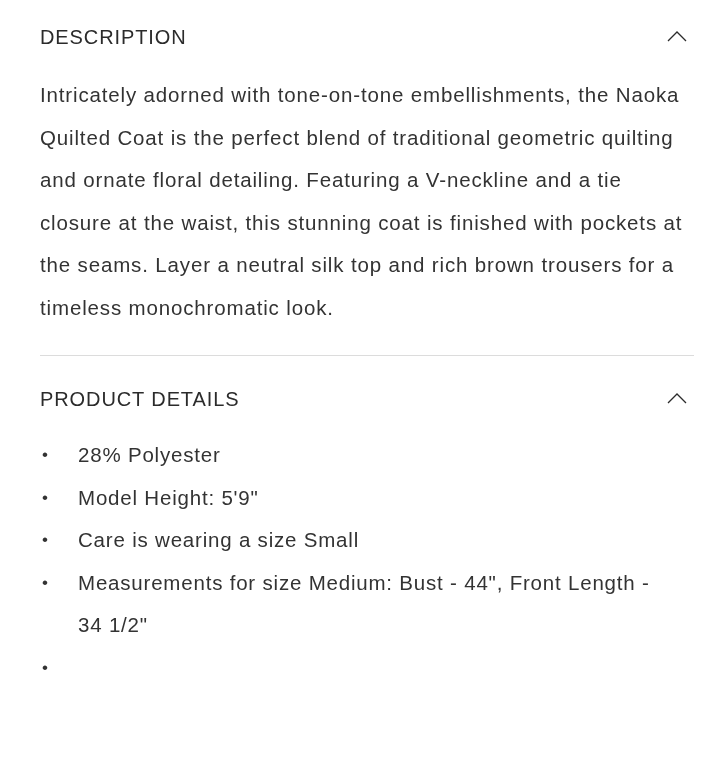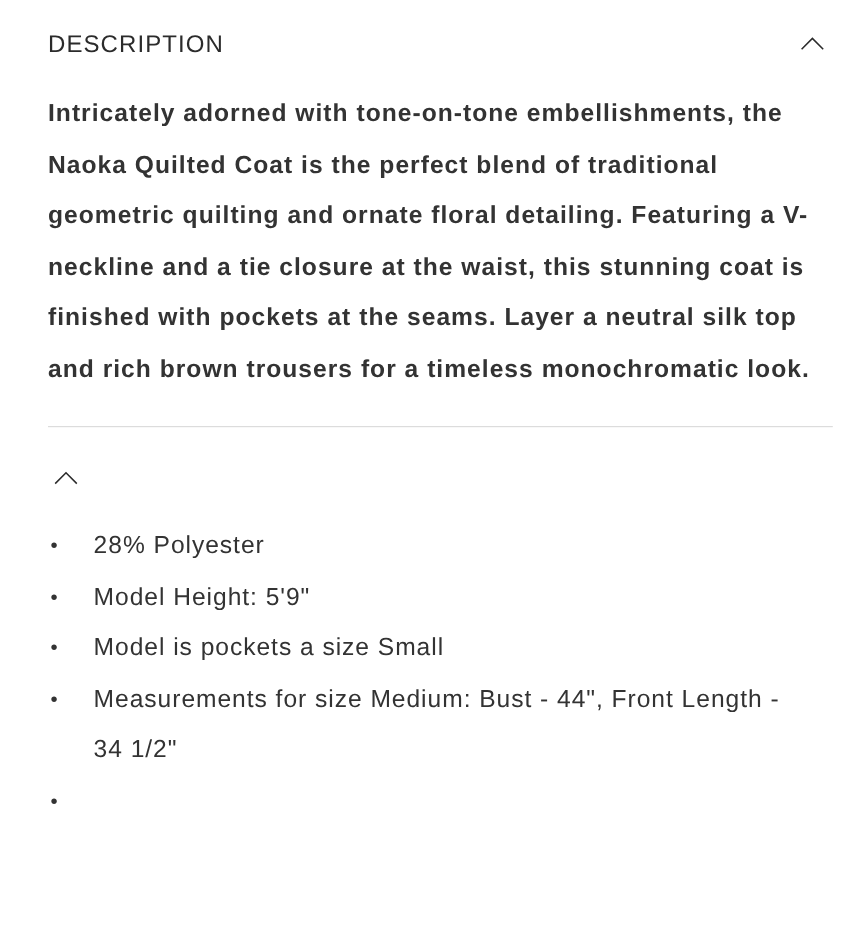--- a/index.html
+++ b/index.html
@@ -52,21 +52,21 @@
   .chevron svg { display: block; }
 
   .desc-section { padding-top: 22px; }
   .desc-body {
     margin: 0;
     padding-top: 22px;
     font-size: 20.5px;
     line-height: 42.5px;
     letter-spacing: 0.85px;
     color: #333333;
-    font-weight: 700;
+    font-weight: 400;
     max-width: 665px;
   }
 
   .divider {
     border: 0;
     border-top: 1px solid #dcdcdc;
     margin: 26px 0 0 0;
     width: 654px;
   }
 
@@ -110,38 +110,39 @@
         </svg>
       </span>
     </div>
     <p class="desc-body">Intricately adorned with tone-on-tone embellishments, the Naoka Quilted Coat is the perfect blend of traditional geometric quilting and ornate floral detailing. Featuring a V-neckline and a tie closure at the waist, this stunning coat is finished with pockets at the seams. Layer a neutral silk top and rich brown trousers for a timeless monochromatic look.</p>
   </section>
 
   <hr class="divider">
 
   <section class="section details-section">
     <div class="section-header">
+      <span class="section-title">PRODUCT DETAILS</span>
       <span class="chevron">
         <svg viewBox="0 0 30 30" width="30" height="30" aria-hidden="true">
           <polyline points="6,19 15,10 24,19" fill="none" stroke="#2b2b2b" stroke-width="1.3"></polyline>
         </svg>
       </span>
     </div>
     <ul class="details-list">
       <li>
         <span class="bullet">•</span>
         <span>28% Polyester</span>
       </li>
       <li>
         <span class="bullet">•</span>
         <span>Model Height: 5'9"</span>
       </li>
       <li>
         <span class="bullet">•</span>
-        <span>Model is pockets a size Small</span>
+        <span>Care is wearing a size Small</span>
       </li>
       <li>
         <span class="bullet">•</span>
         <span>Measurements for size Medium: Bust - 44", Front Length - 34 1/2"</span>
       </li>
       <li>
         <span class="bullet">•</span>
       </li>
     </ul>
   </section>

